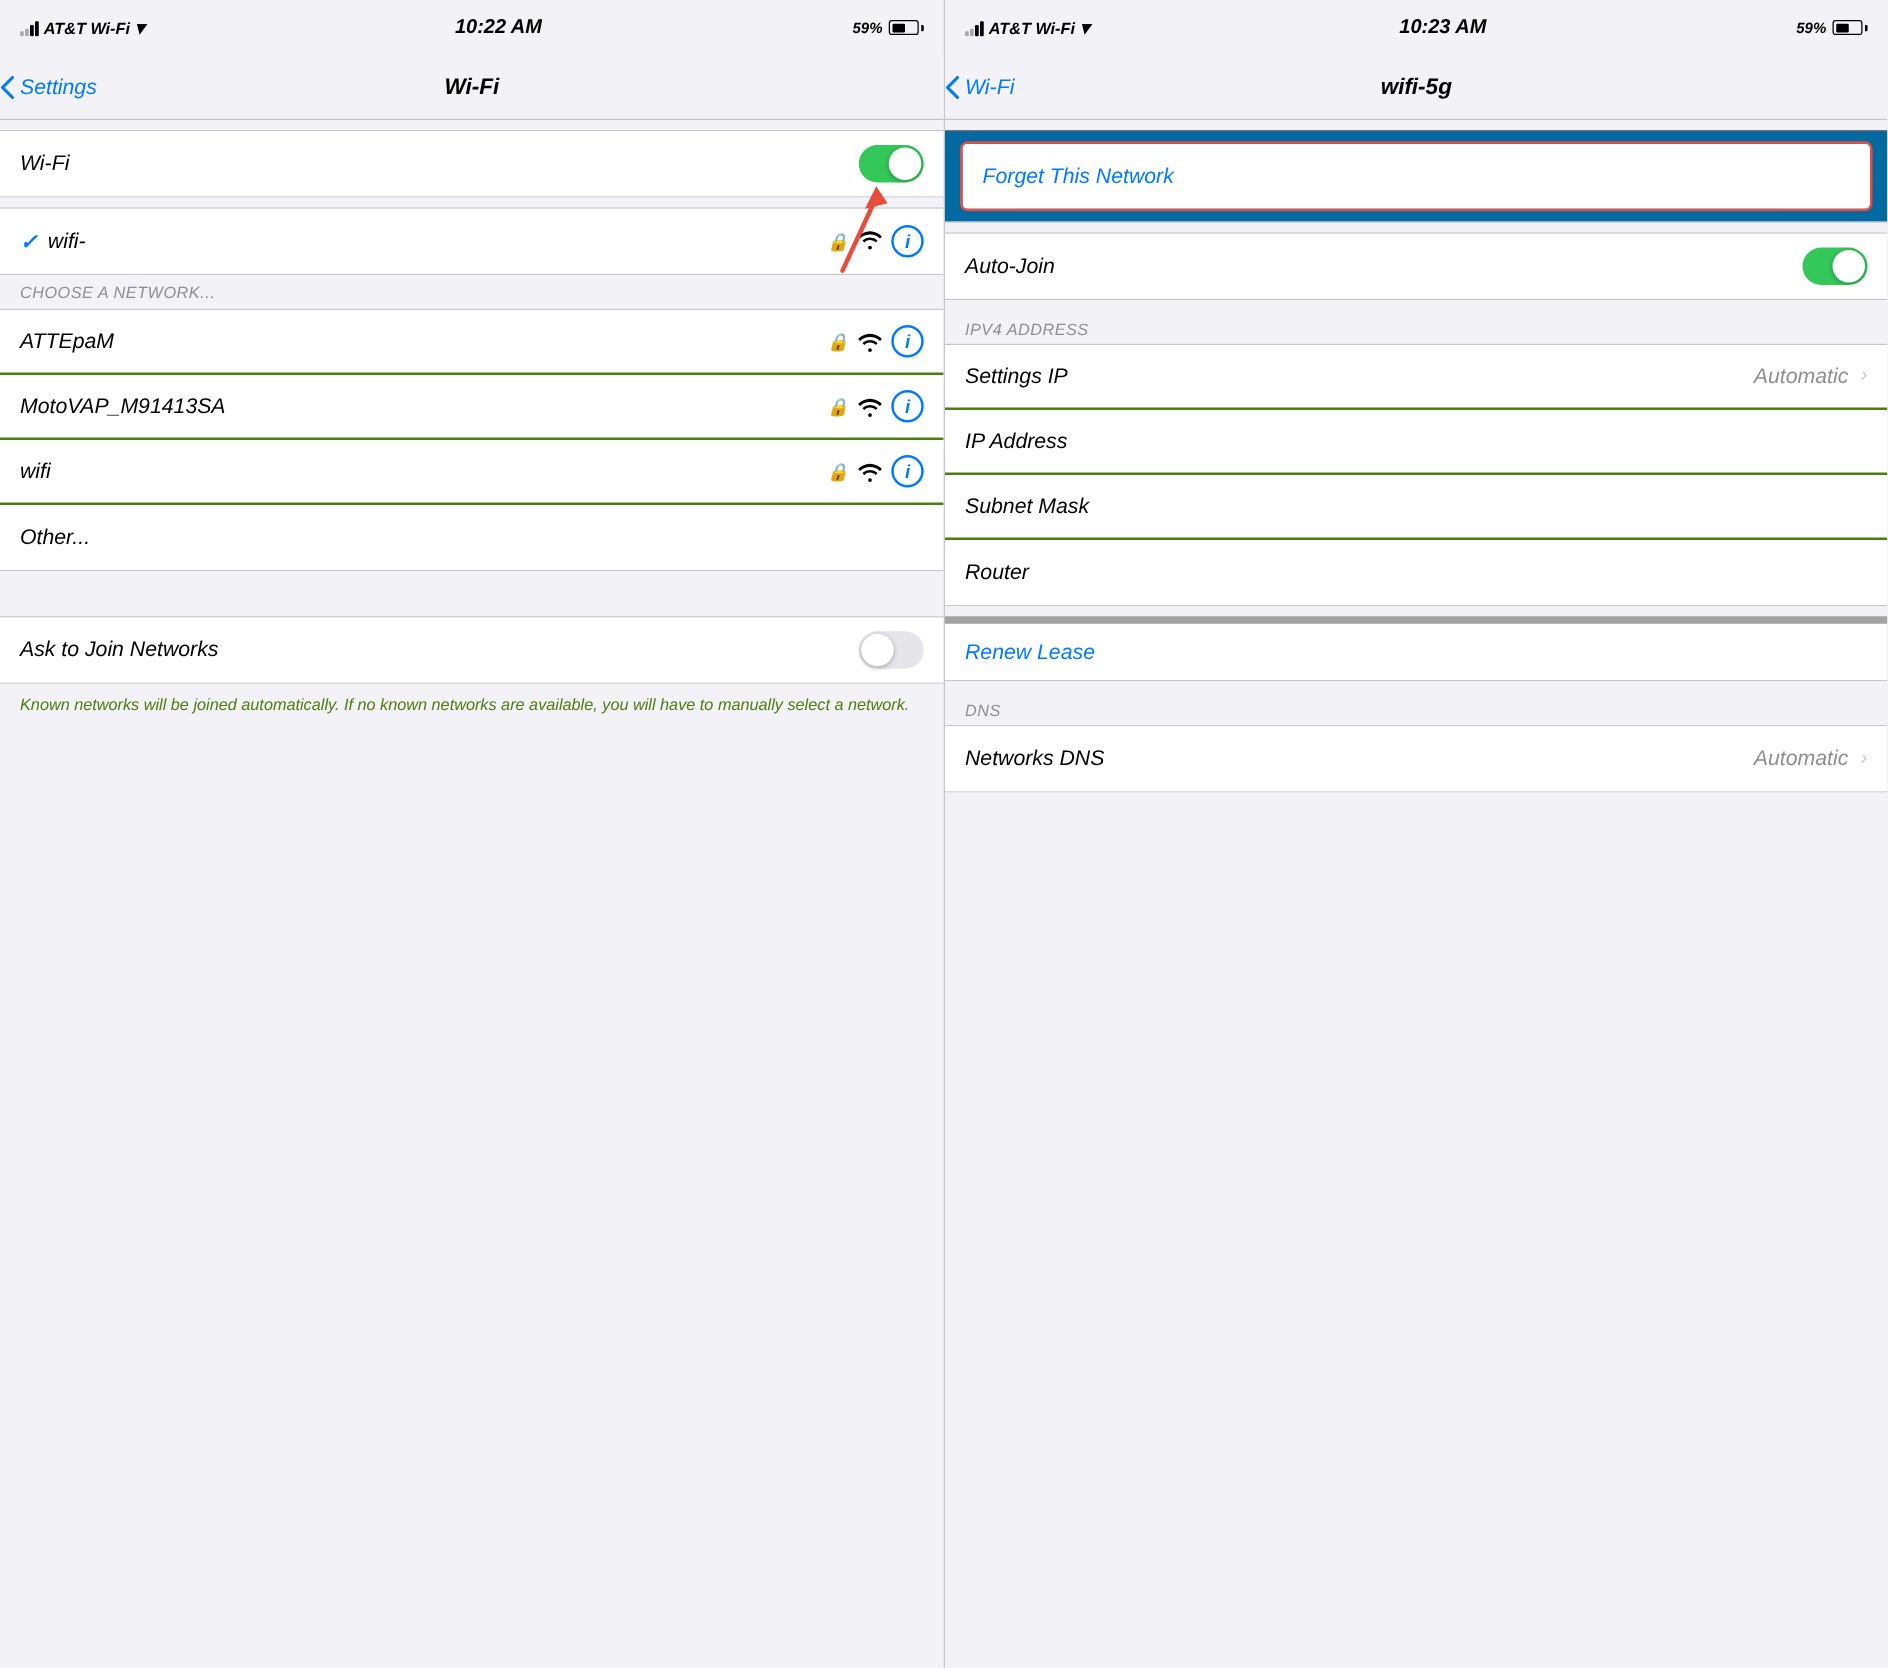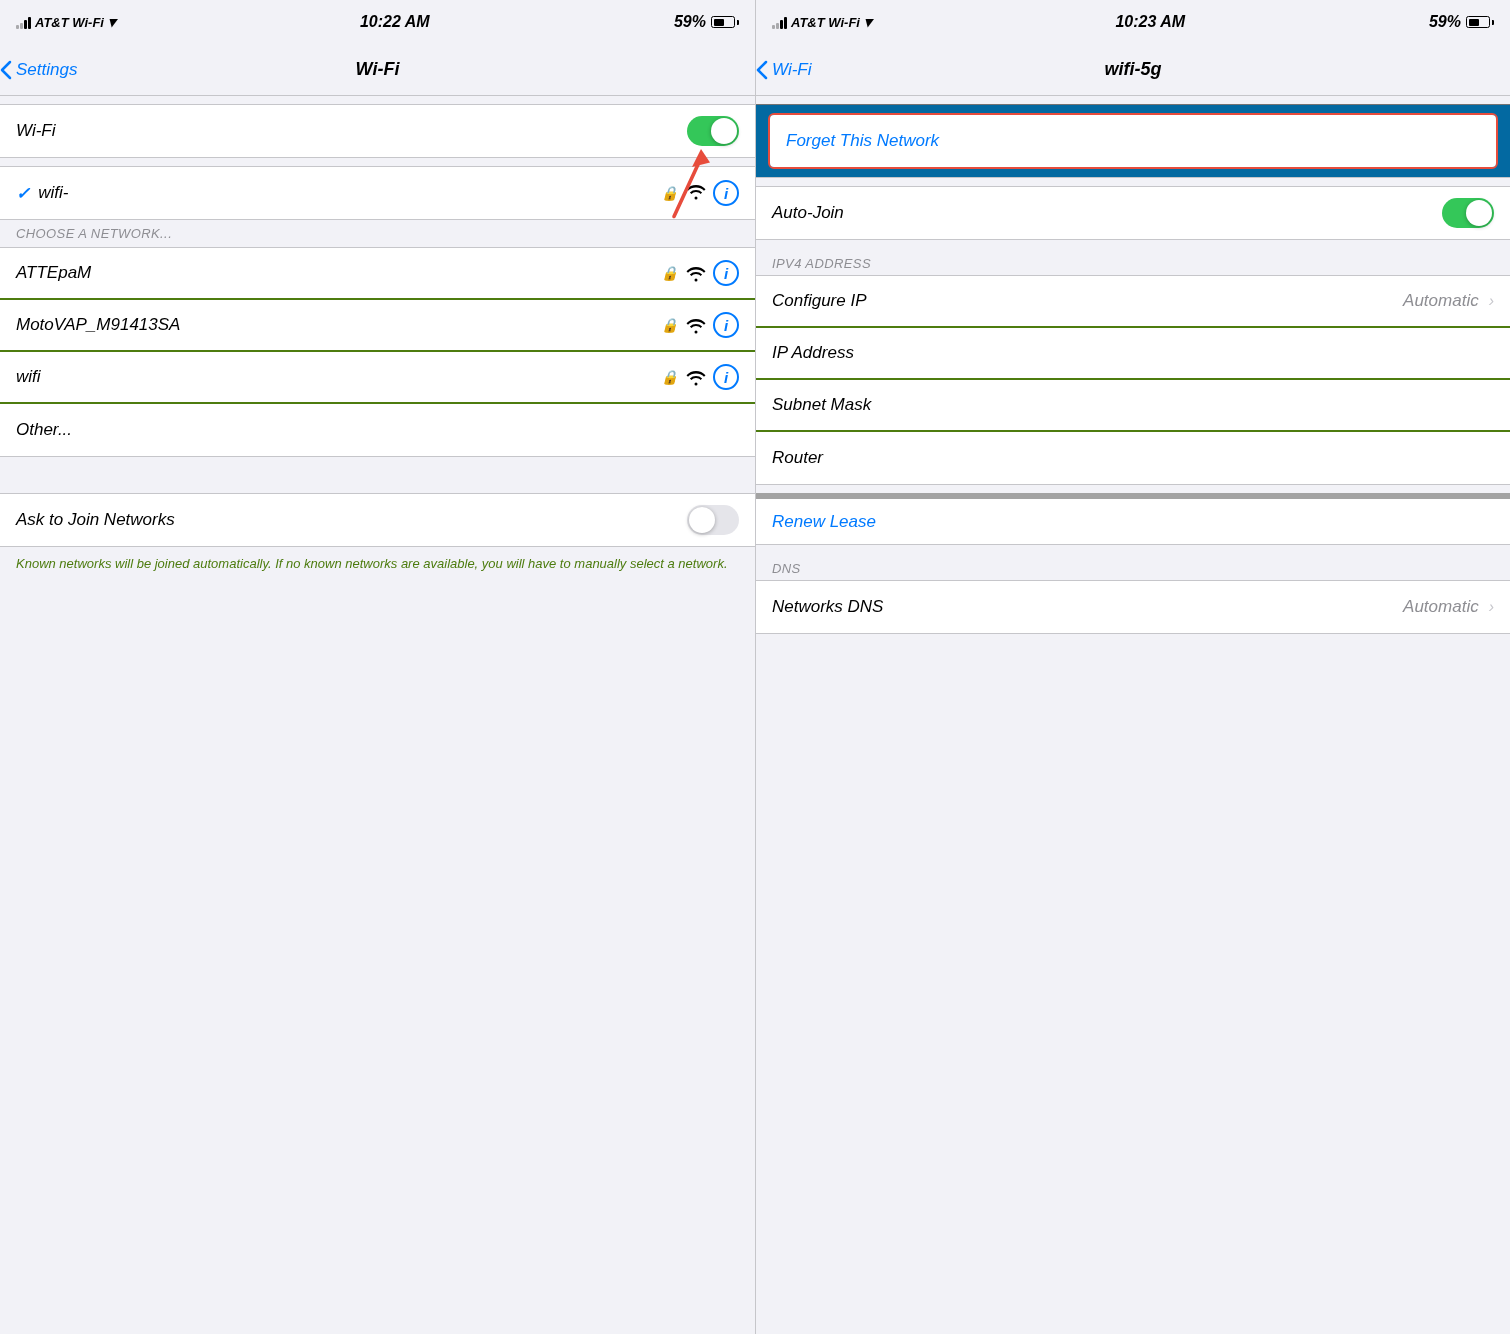--- a/index.html
+++ b/index.html
@@ -32,21 +32,21 @@
       background: #f2f2f7;
       display: flex;
       align-items: center;
       justify-content: space-between;
       padding: 0 16px;
       font-size: 15px;
       font-weight: 600;
     }
     .status-left { display: flex; align-items: center; gap: 4px; font-size: 13px; font-weight: 600; }
     .status-center { font-size: 16px; font-weight: 600; }
-    .status-right { display: flex; align-items: center; gap: 5px; font-size: 16px; font-weight: 600; }
+    .status-right { display: flex; align-items: center; gap: 5px; font-size: 12px; font-weight: 600; }
     .signal-bars { display: flex; align-items: flex-end; gap: 1px; height: 14px; }
     .signal-bars span { width: 3px; background: #000; border-radius: 1px; }
     .signal-bars span:nth-child(1) { height: 4px; opacity: 0.3; }
     .signal-bars span:nth-child(2) { height: 6px; opacity: 0.3; }
     .signal-bars span:nth-child(3) { height: 9px; }
     .signal-bars span:nth-child(4) { height: 12px; }
     .wifi-icon { font-size: 15px; }
     .battery {
       display: flex; align-items: center; gap: 2px;
     }
@@ -413,21 +413,21 @@
 
   <div class="small-gap"></div>
 
   <div class="section-header">
     <span>IPV4 ADDRESS</span>
   </div>
 
   <div class="settings-group">
 
     <div class="settings-row">
-      <span class="row-label">Configure IP</span>
+      <span class="row-label">Settings IP</span>
       <div class="row-value">
         <span>Automatic</span>
         <span class="chevron">›</span>
       </div>
     </div>
 
     <div class="settings-row">
       <span class="row-label">IP Address</span>
     </div>
 

